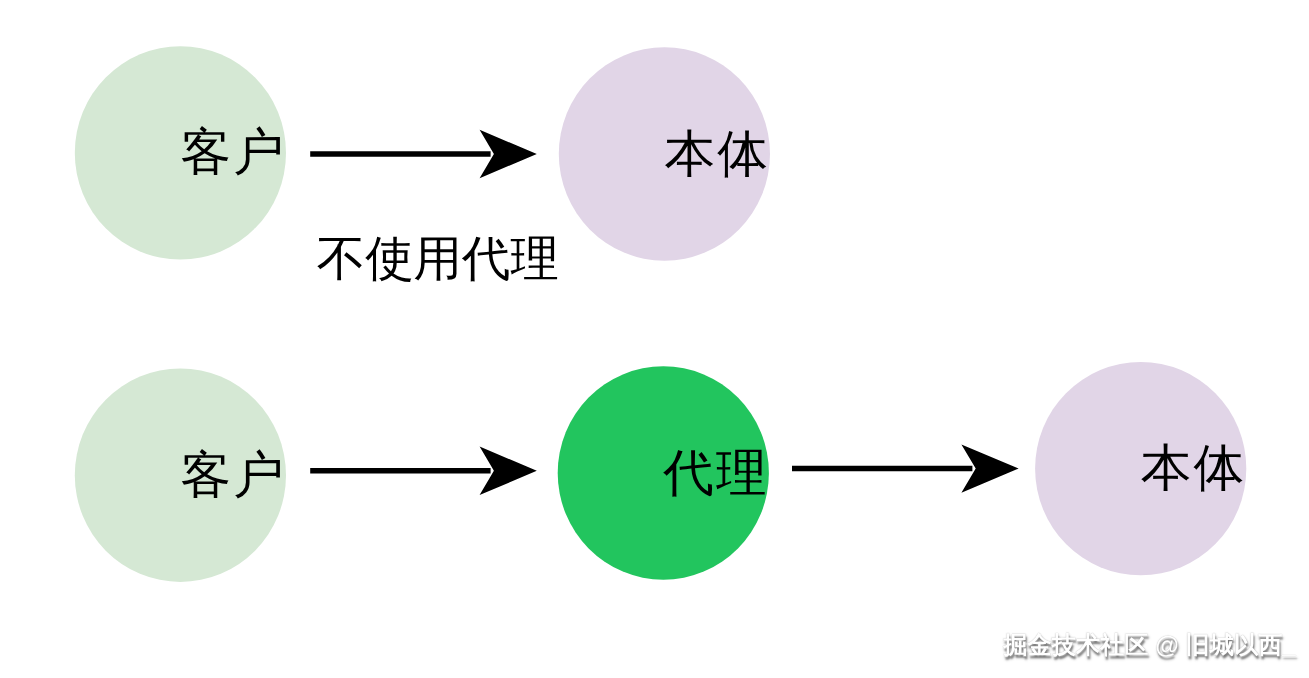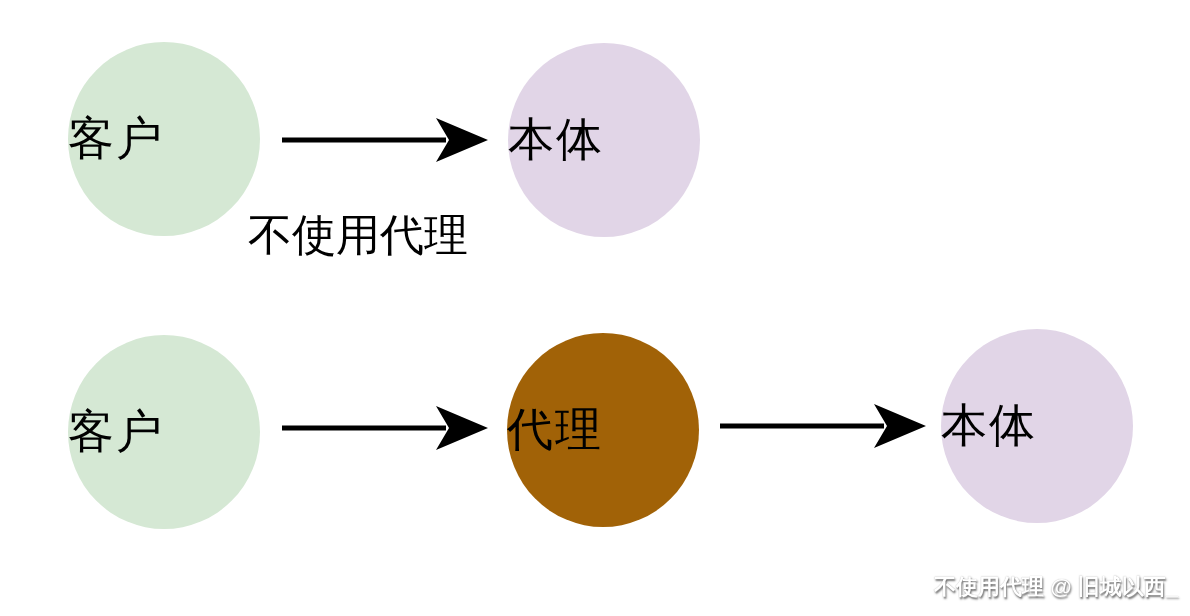--- a/index.html
+++ b/index.html
@@ -15,37 +15,37 @@
     background: #ffffff;
     overflow: hidden;
   }
   .node {
     position: absolute;
     width: 192px;
     height: 194px;
     border-radius: 50%;
     display: flex;
     align-items: center;
-    justify-content: flex-start;
+    justify-content: flex-end;
   }
   .node span {
     font-size: 46px;
     font-weight: 500;
     color: #000000;
     letter-spacing: 2px;
     white-space: nowrap;
   }
   .arrow {
     position: absolute;
     color: #000000;
   }
   .caption {
     position: absolute;
     width: 300px;
-    text-align: left;
+    text-align: center;
     font-size: 44px;
     font-weight: 500;
     color: #000000;
     white-space: nowrap;
   }
   .watermark {
     position: absolute;
     right: 12px;
     bottom: 14px;
     font-size: 22px;
@@ -77,29 +77,29 @@
 
   <div class="node" style="left: 68px; top: 335px; background: rgb(213, 232, 212);">
     <span>客户</span>
   </div>
 
   <svg class="arrow" style="left:278px; top:403px;" width="212" height="50" viewBox="0 0 212 50">
     <line x1="4" y1="25" x2="168" y2="25" stroke="currentColor" stroke-width="5"></line>
     <polygon points="210,25 158,3 171,25 158,47" fill="currentColor"></polygon>
   </svg>
 
-  <div class="node" style="left: 507px; top: 333px; background: #a16207;">
+  <div class="node" style="left: 507px; top: 333px; background: #22c55e;">
     <span>代理</span>
   </div>
 
   <svg class="arrow" style="left:716px; top:401px;" width="212" height="50" viewBox="0 0 212 50">
     <line x1="4" y1="25" x2="168" y2="25" stroke="currentColor" stroke-width="5"></line>
     <polygon points="210,25 158,3 171,25 158,47" fill="currentColor"></polygon>
   </svg>
 
   <div class="node" style="left: 941px; top: 329px; background: rgb(225, 213, 231);">
     <span>本体</span>
   </div>
 
 
-  <div class="watermark">不使用代理 @ 旧城以西_</div>
+  <div class="watermark">掘金技术社区 @ 旧城以西_</div>
 
 </div>
 
 </body></html>

